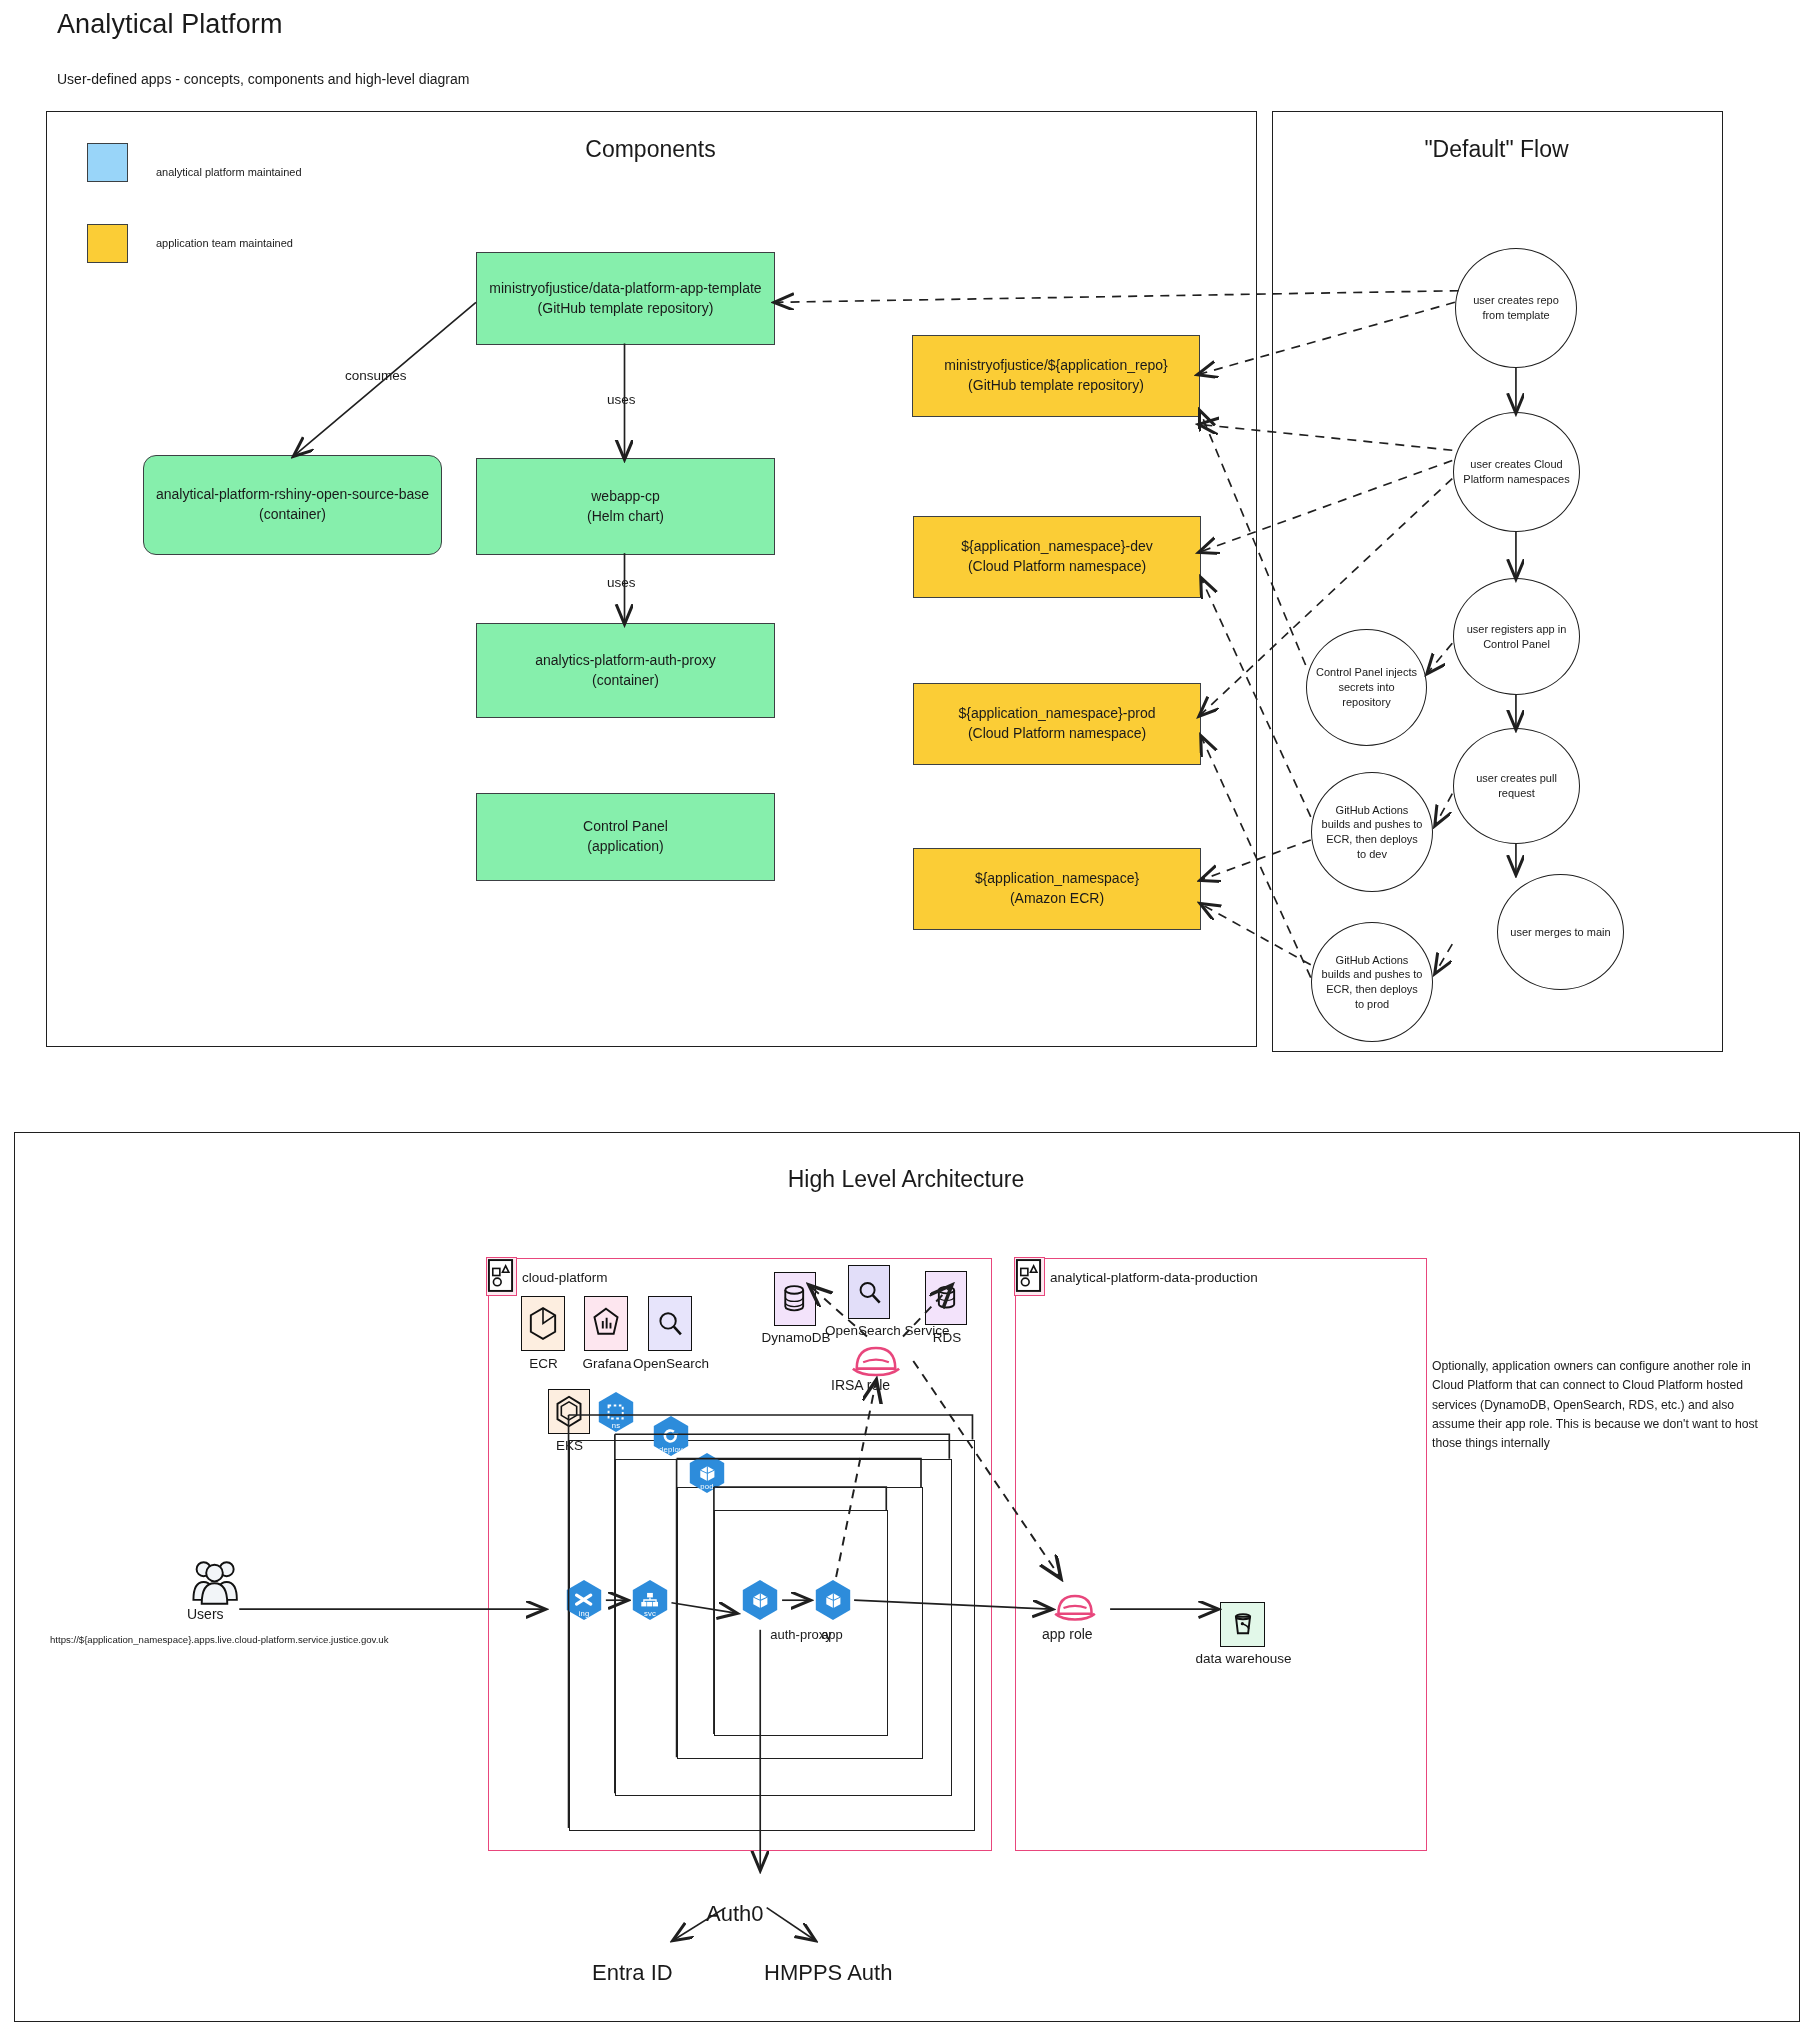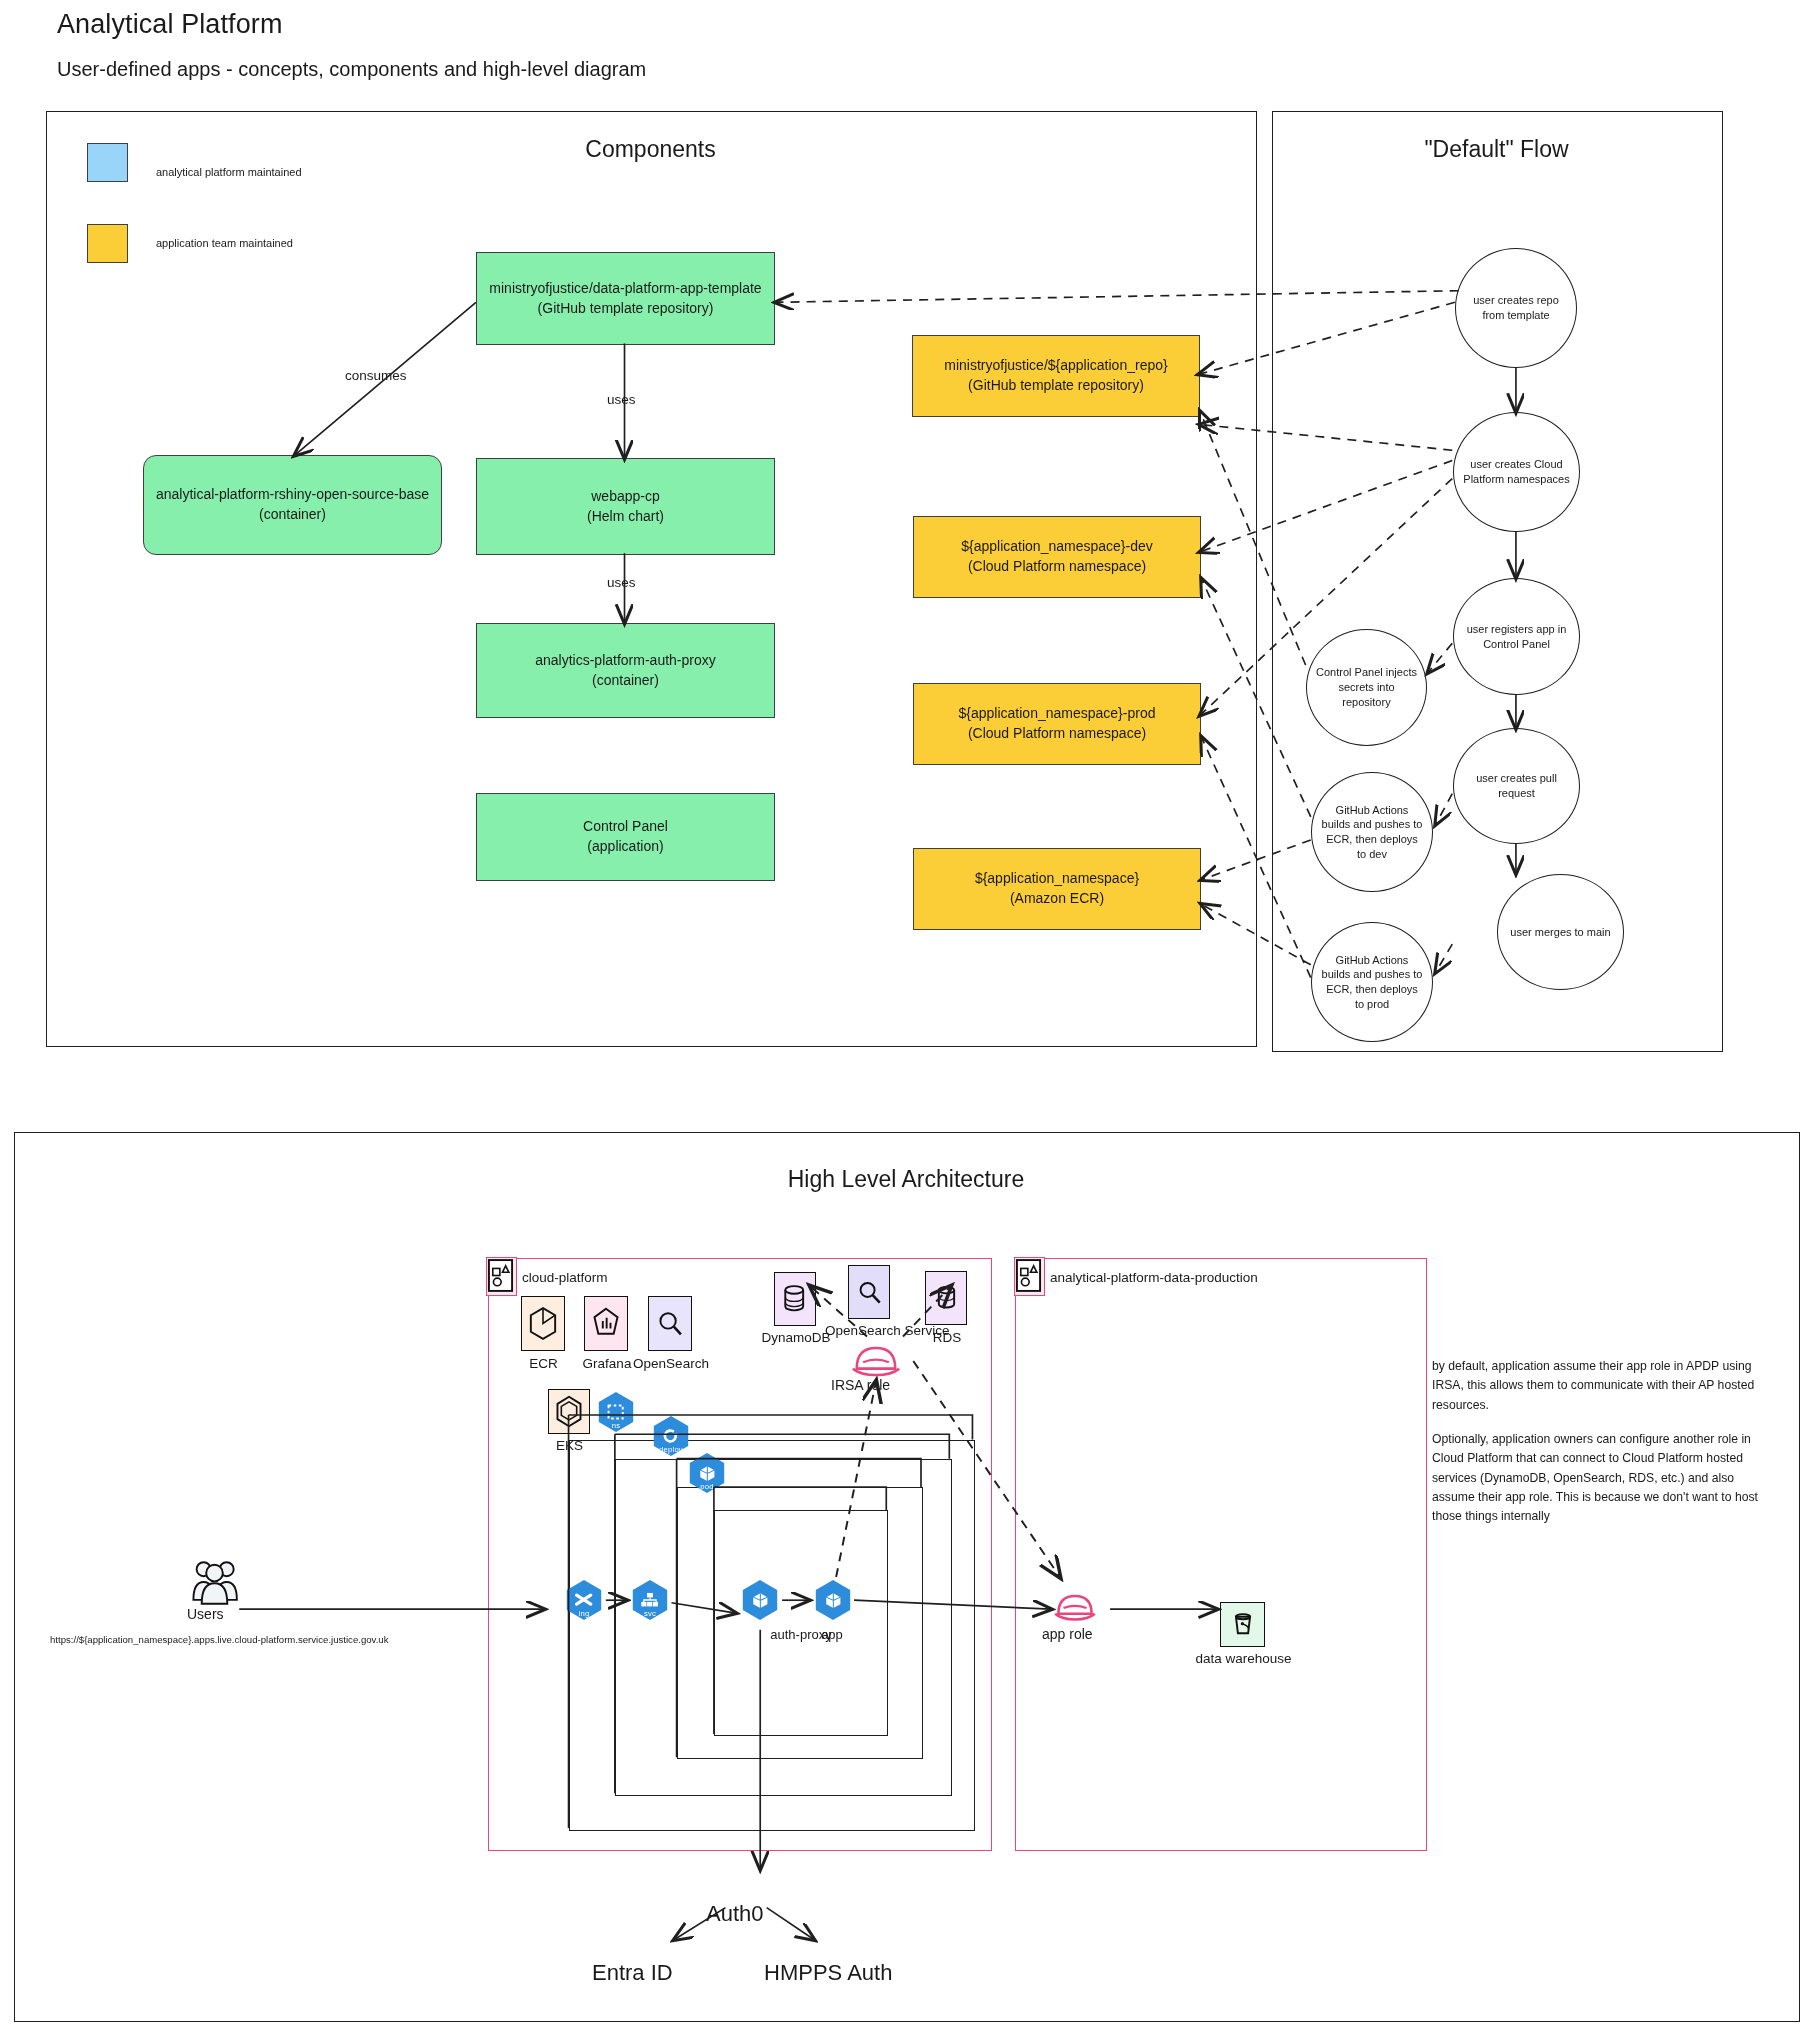--- a/index.html
+++ b/index.html
@@ -4,21 +4,21 @@
 <title>Analytical Platform</title>
 <style>
   html,body{margin:0;padding:0;background:#ffffff;}
   body{
     width:1815px;height:2035px;position:relative;overflow:hidden;
     font-family:"Liberation Sans", sans-serif;color:#1a1a1a;
   }
   .abs{position:absolute;}
   
   #page-title{left:57px;top:9px;font-size:27px;letter-spacing:0.1px;}
-  #page-subtitle{left:57px;top:58px;font-size:20px;}
+  #page-subtitle{left:57px;top:71px;font-size:14px;}
   
   .frame{border:1.9px solid #1f1f1f;background:#fff;}
   #components-frame{left:46px;top:111px;width:1209px;height:934px;}
   #flow-frame{left:1272px;top:111px;width:449px;height:939px;}
   #hla-frame{left:14px;top:1132px;width:1784px;height:888px;}
   .frame-title{font-size:23px;text-align:center;}
   #components-title{left:432px;top:136px;width:437px;}
   #flow-title{left:1272px;top:136px;width:449px;}
   #hla-title{left:14px;top:1166px;width:1784px;}
   
@@ -347,21 +347,20 @@
     <path d="M18 31 q18 -7 36 0" fill="none" stroke="#e8467c" stroke-width="3.5"></path>
   </svg>
 </div>
 <div class="plain-label" style="left:1042px;top:1626px;">app role</div>
 
 <div class="big-label" style="left:706px;top:1885px;">Auth0</div>
 <div class="big-label" style="left:592px;top:1944px;">Entra ID</div>
 <div class="big-label" style="left:764px;top:1944px;">HMPPS Auth</div>
 
 <div id="note-text">
-  <p>by default, application assume their app role in APDP using IRSA, this allows them to communicate with their AP hosted resources.</p>
   <p>Optionally, application owners can configure another role in Cloud Platform that can connect to Cloud Platform hosted services (DynamoDB, OpenSearch, RDS, etc.) and also assume their app role. This is because we don't want to host those things internally</p>
 </div>
 
 <svg class="overlay" viewBox="0 0 2822 3164" width="1815" height="2035">
   <defs>
     <marker id="ah" markerWidth="14" markerHeight="14" refX="11" refY="5" orient="auto">
       <path d="M0,0 L12,5 L0,10" fill="none" stroke="#1f1f1f" stroke-width="1.8"></path>
     </marker>
   </defs>
   <g stroke="#1f1f1f" stroke-width="2.6" fill="none" marker-end="url(#ah)">

